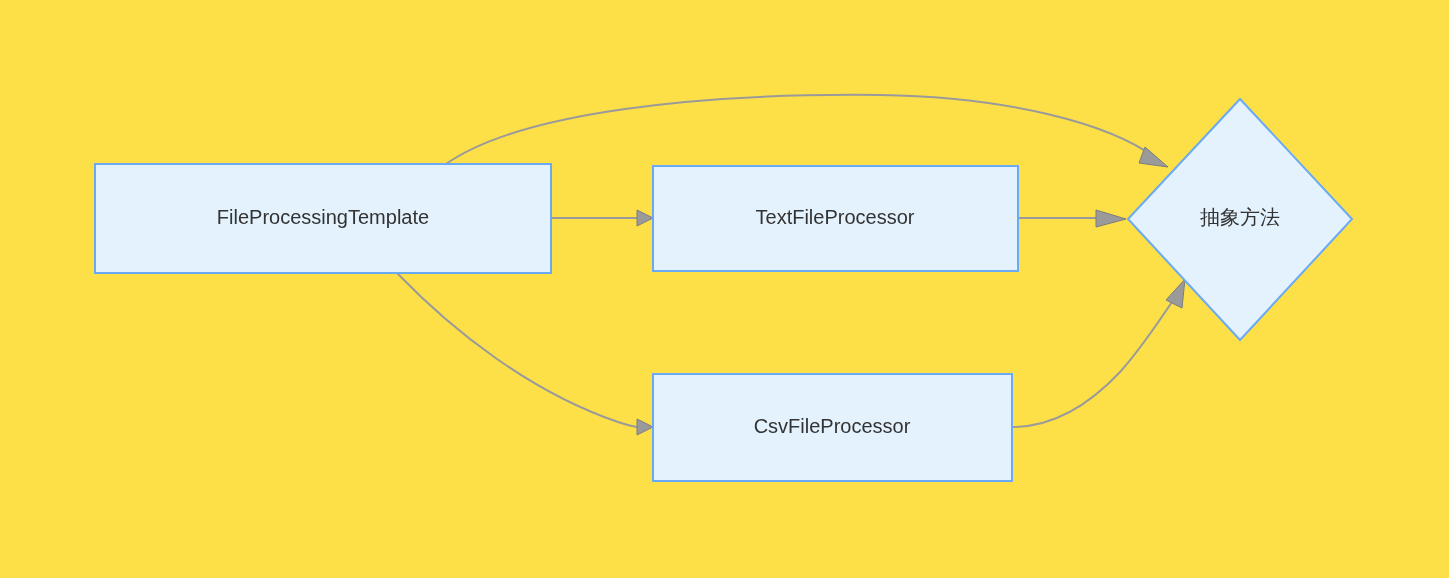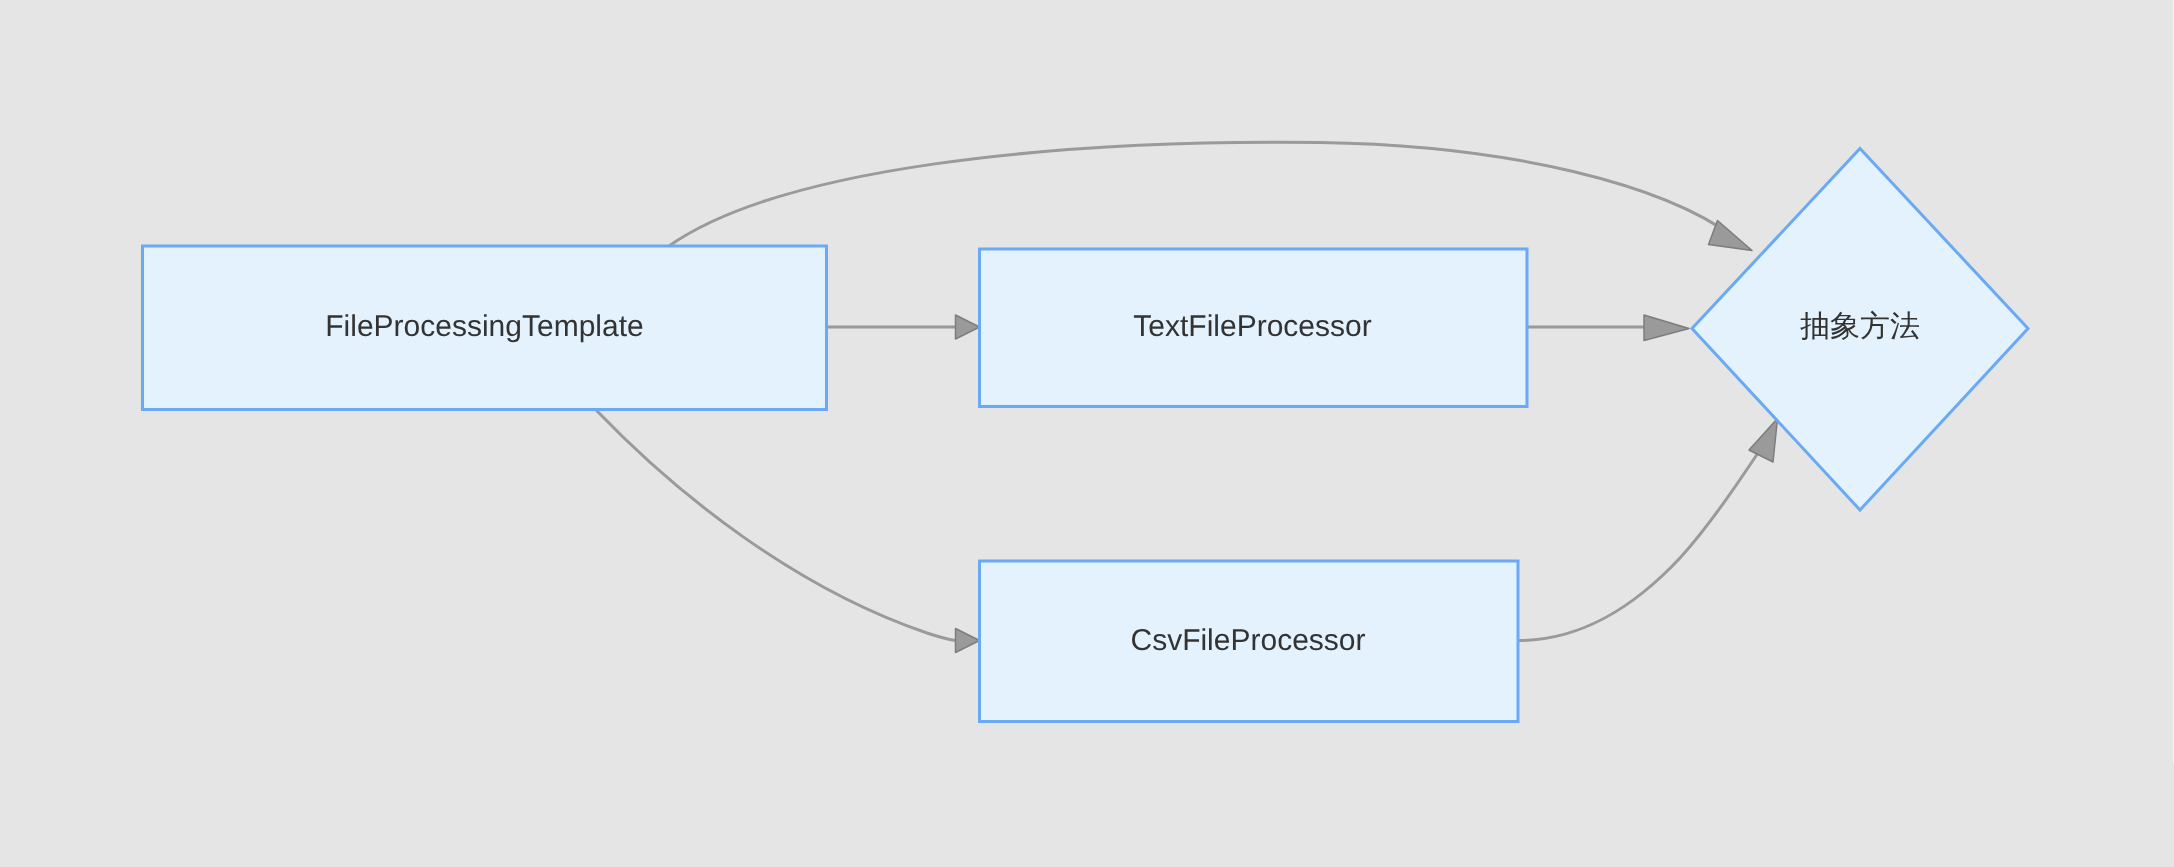--- a/index.html
+++ b/index.html
@@ -7,21 +7,21 @@
     padding: 0;
     background: #ffffff;
   }
   body {
     font-family: "Liberation Sans", "DejaVu Sans", sans-serif;
   }
   #canvas {
     position: relative;
     width: 1449px;
     height: 578px;
-    background: #e5e5e5;
+    background: #fde047;
     overflow: hidden;
   }
   #diagram-svg {
     position: absolute;
     left: 0;
     top: 0;
     width: 1449px;
     height: 578px;
   }
   .node-shape {

